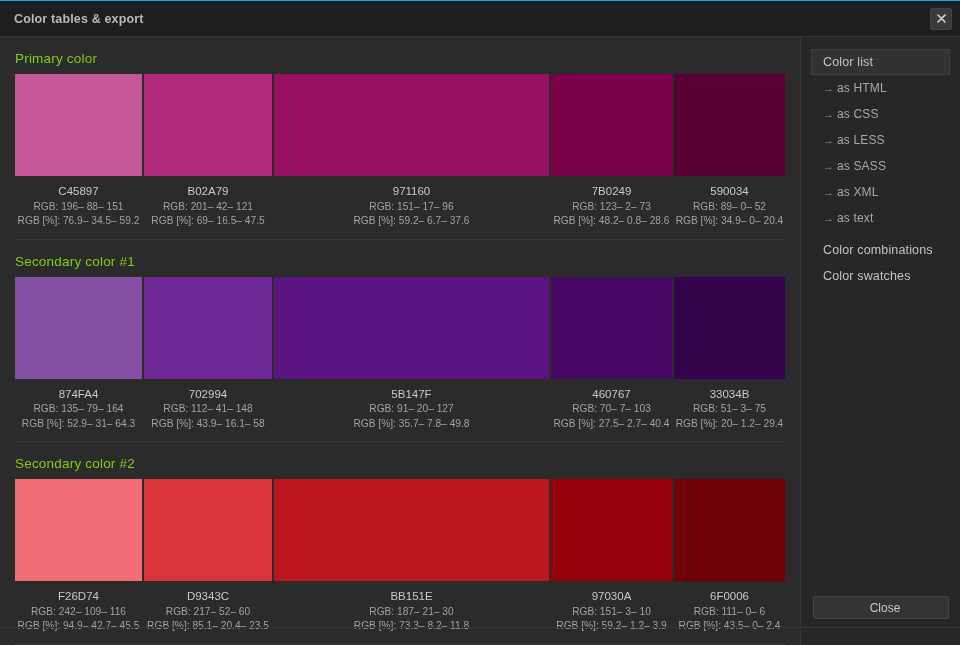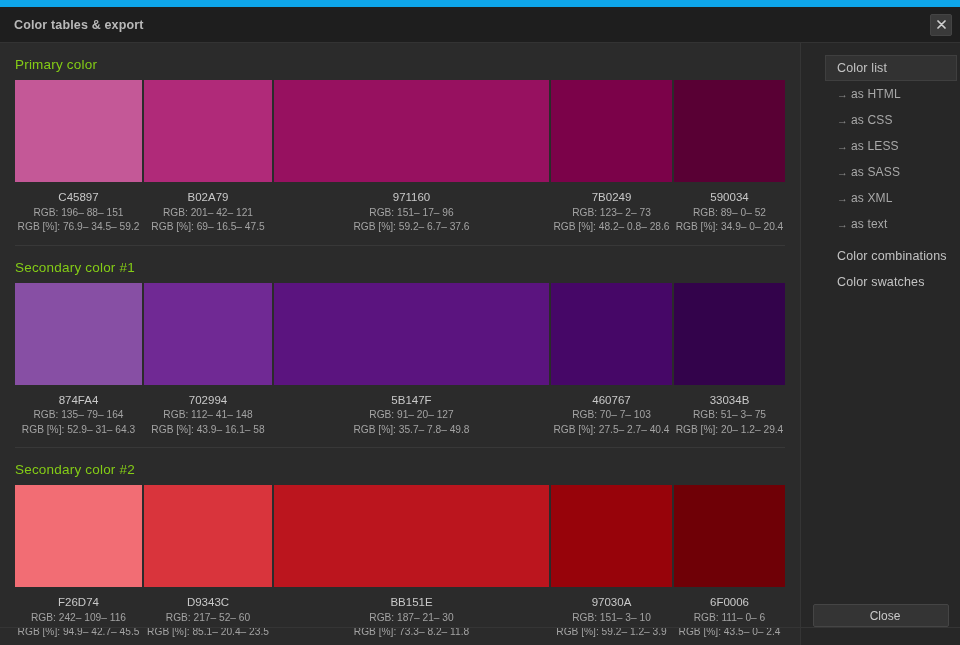--- a/index.html
+++ b/index.html
@@ -17,21 +17,21 @@
     -webkit-font-smoothing: antialiased;
   }
 
   .window {
     width: 960px;
     height: 645px;
     position: relative;
     display: flex;
     flex-direction: column;
     background: #2b2b2b;
-    border-top: 7px solid #0ea5e9;
+    border-top: 1px solid #0ea5e9;
   }
 
   
   .titlebar {
     height: 36px;
     min-height: 36px;
     background: #1e1e1e;
     border-bottom: 1px solid #333333;
     display: flex;
     align-items: center;
@@ -141,21 +141,21 @@
     background: #272727;
     border-left: 1px solid #353535;
     position: relative;
     padding: 12px 0 0 0;
   }
 
   .side-item {
     font-size: 12.5px;
     color: #c3c3c3;
     padding: 6px 10px 6px 12px;
-    margin: 0 24px;
+    margin: 0 10px;
     cursor: pointer;
     white-space: nowrap;
     letter-spacing: 0.15px;
   }
   .side-item.selected {
     background: #323232;
     border: 1px solid #3f3f3f;
     padding: 5px 9px 5px 11px;
   }
   .side-item.sub {
@@ -170,21 +170,21 @@
     top: 50%;
     transform: translateY(-50%);
     color: #8e8e8e;
     font-size: 11px;
   }
   .side-gap { height: 6px; }
 
   .close-btn {
     position: absolute;
     left: 12px;
-    bottom: 18px;
+    bottom: 26px;
     width: 136px;
     height: 23px;
     background: #343434;
     border: 1px solid #454545;
     border-radius: 2px;
     color: #c9c9c9;
     font-size: 12px;
     display: flex;
     align-items: center;
     justify-content: center;

